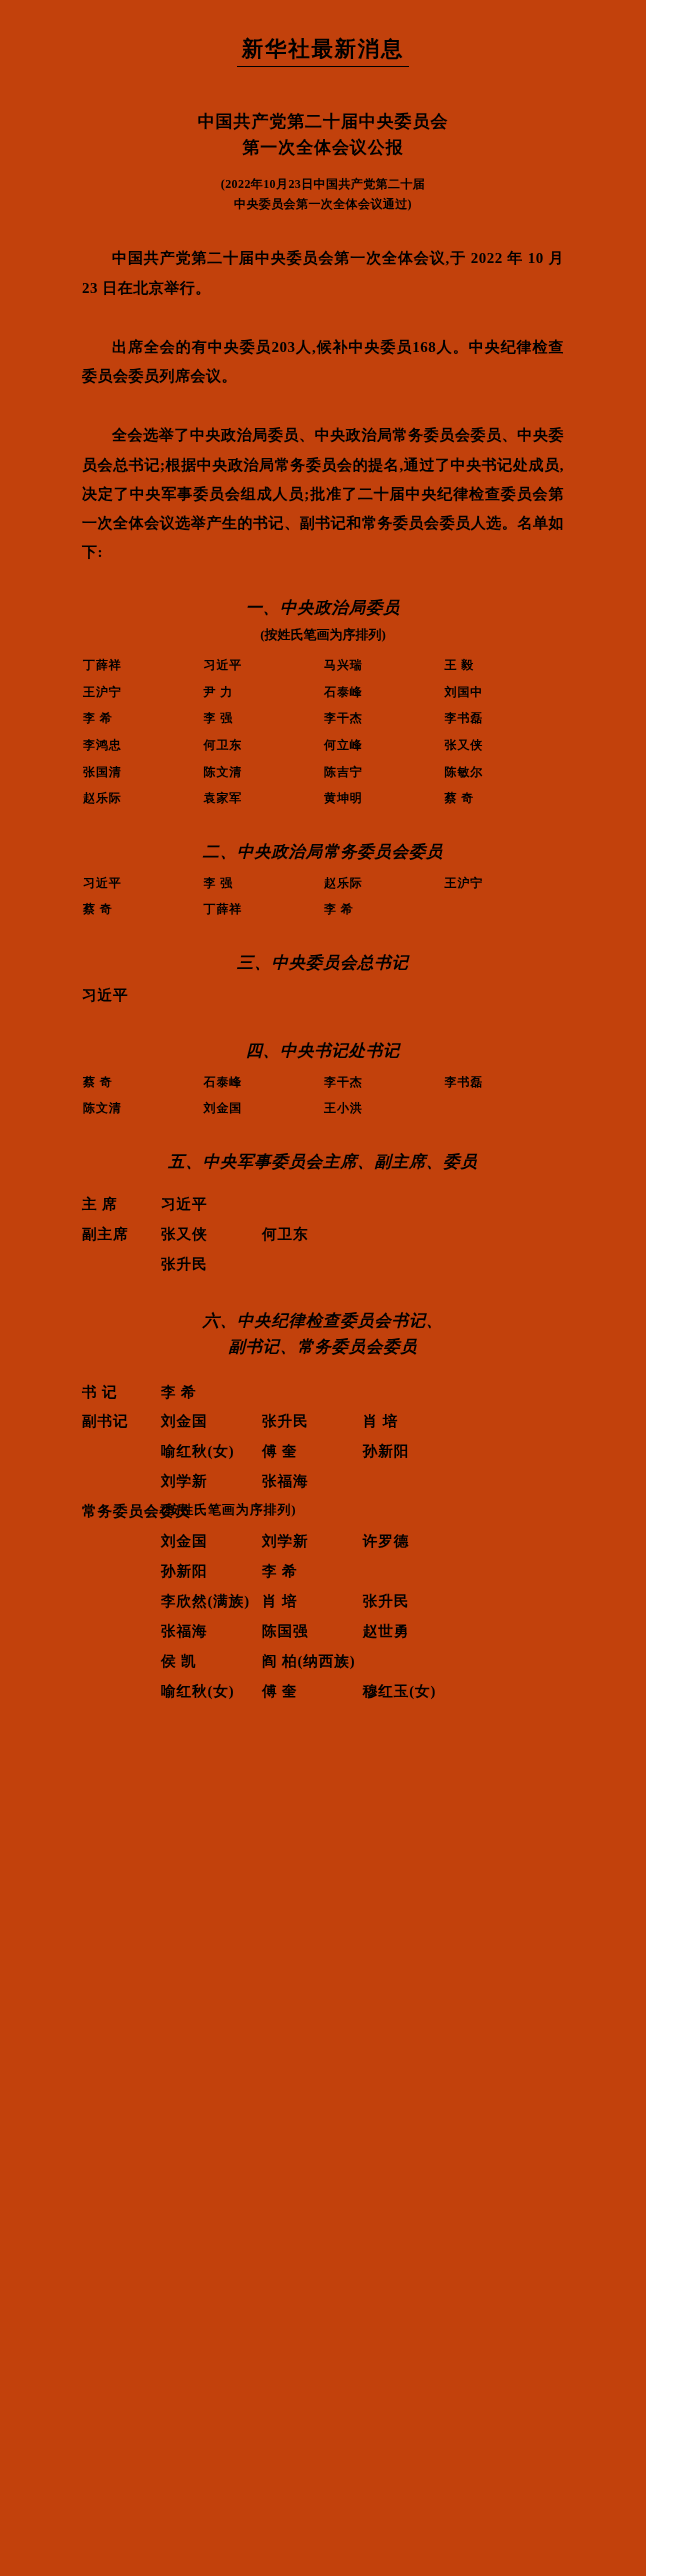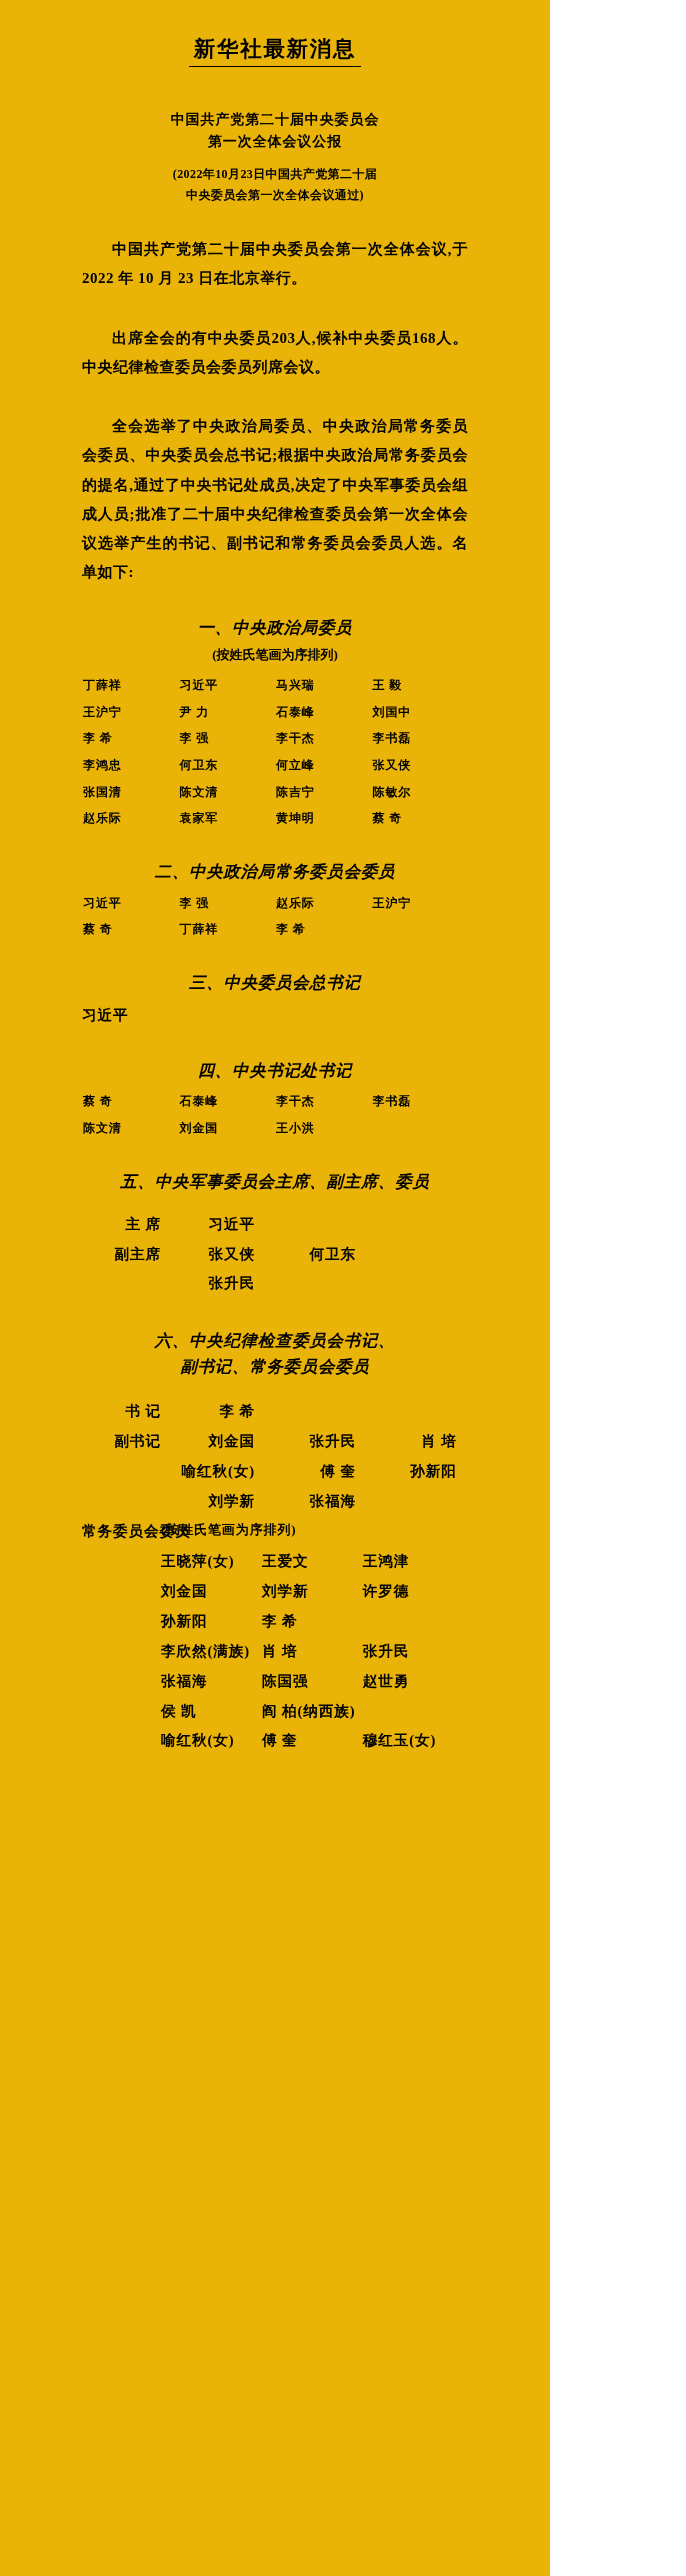--- a/index.html
+++ b/index.html
@@ -7,43 +7,43 @@
     padding: 0;
     background: #ffffff;
   }
   body {
     width: 687px;
     min-height: 2576px;
     font-family: "Liberation Serif", "DejaVu Serif", serif;
     color: #000000;
   }
   .page {
-    width: 550px;
+    width: 646px;
     min-height: 2576px;
     position: relative;
     box-sizing: border-box;
     padding: 0 82px;
-    background: #eab308;
+    background: #c2410c;
   }
   .masthead {
     text-align: center;
     font-size: 21.5px;
     font-weight: bold;
     letter-spacing: 1.7px;
     padding-top: 34px;
     padding-bottom: 8.6px;
   }
   .masthead .mast-text {
     display: inline-block;
     border-bottom: 1.7px solid #000;
     padding: 0 5.2px 3.4px 5.2px;
   }
   .doc-title {
     text-align: center;
-    font-size: 14px;
+    font-size: 17px;
     font-weight: bold;
     line-height: 1.55;
     margin-top: 33px;
     letter-spacing: 0.9px;
   }
   .doc-subtitle {
     text-align: center;
     font-size: 12px;
     line-height: 1.7;
     margin-top: 12px;
@@ -96,21 +96,20 @@
   .grid4 td { width: 25%; }
   .single-name {
     font-size: 14.6px;
     font-weight: bold;
     line-height: 2.05;
     letter-spacing: 0.9px;
     margin-top: 5.2px;
   }
   .labeled-block {
     margin-top: 17px;
-    text-align: right;
   }
   .labeled-row {
     display: flex;
     align-items: flex-start;
     font-size: 14.6px;
     font-weight: bold;
     line-height: 2.05;
     letter-spacing: 0.9px;
   }
   .lab {
@@ -329,25 +328,20 @@
     </div>
   </div>
 
   <div class="sub-label-row">
     <div class="lab2">常务委员会委员</div>
     <div class="note2">(按姓氏笔画为序排列)</div>
   </div>
 
   <div class="indent-names">
     <div class="row">
-      <span>王晓萍(女)</span>
-      <span>王爱文</span>
-      <span>王鸿津</span>
-    </div>
-    <div class="row">
       <span>刘金国</span>
       <span>刘学新</span>
       <span>许罗德</span>
     </div>
     <div class="row">
       <span>孙新阳</span>
       <span>李  希</span>
       <span></span>
     </div>
     <div class="row">

